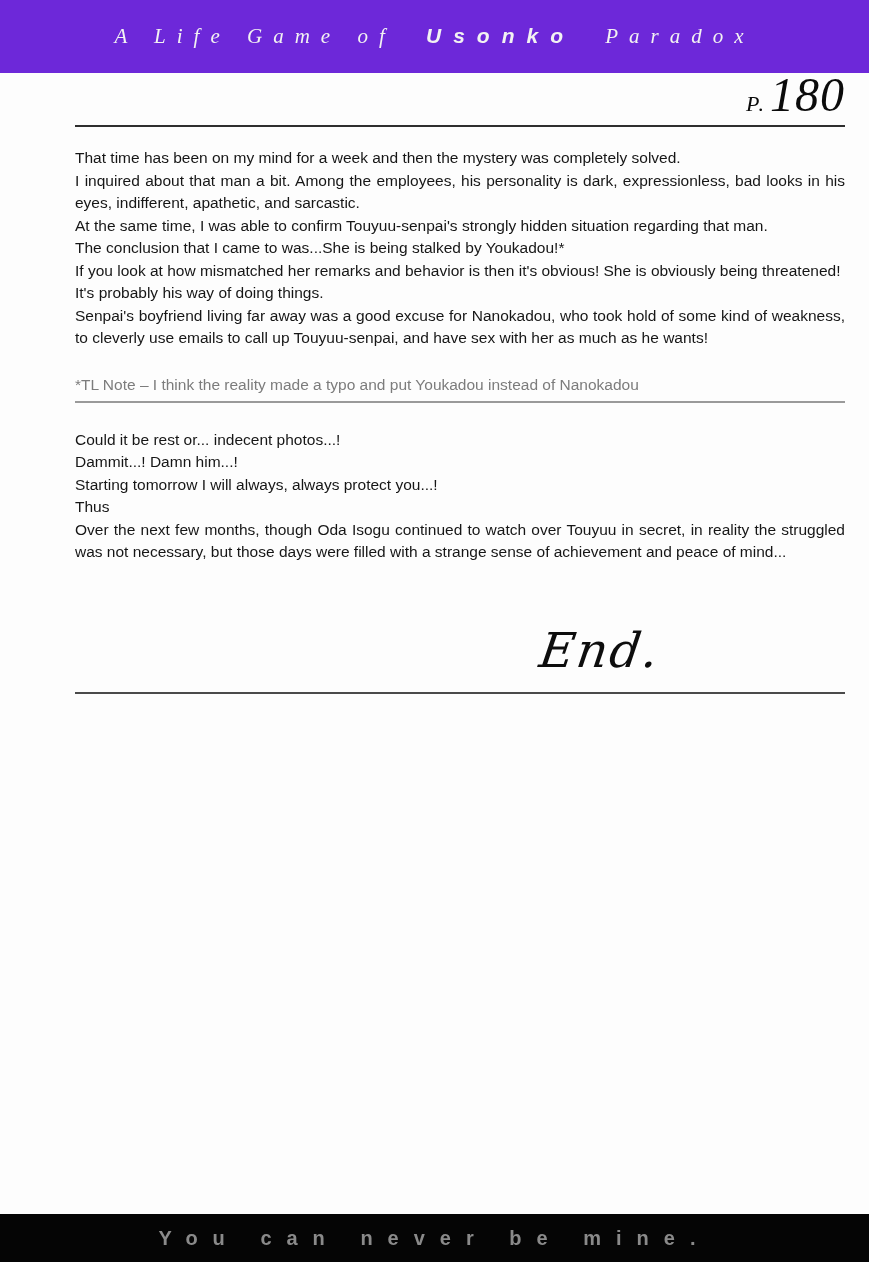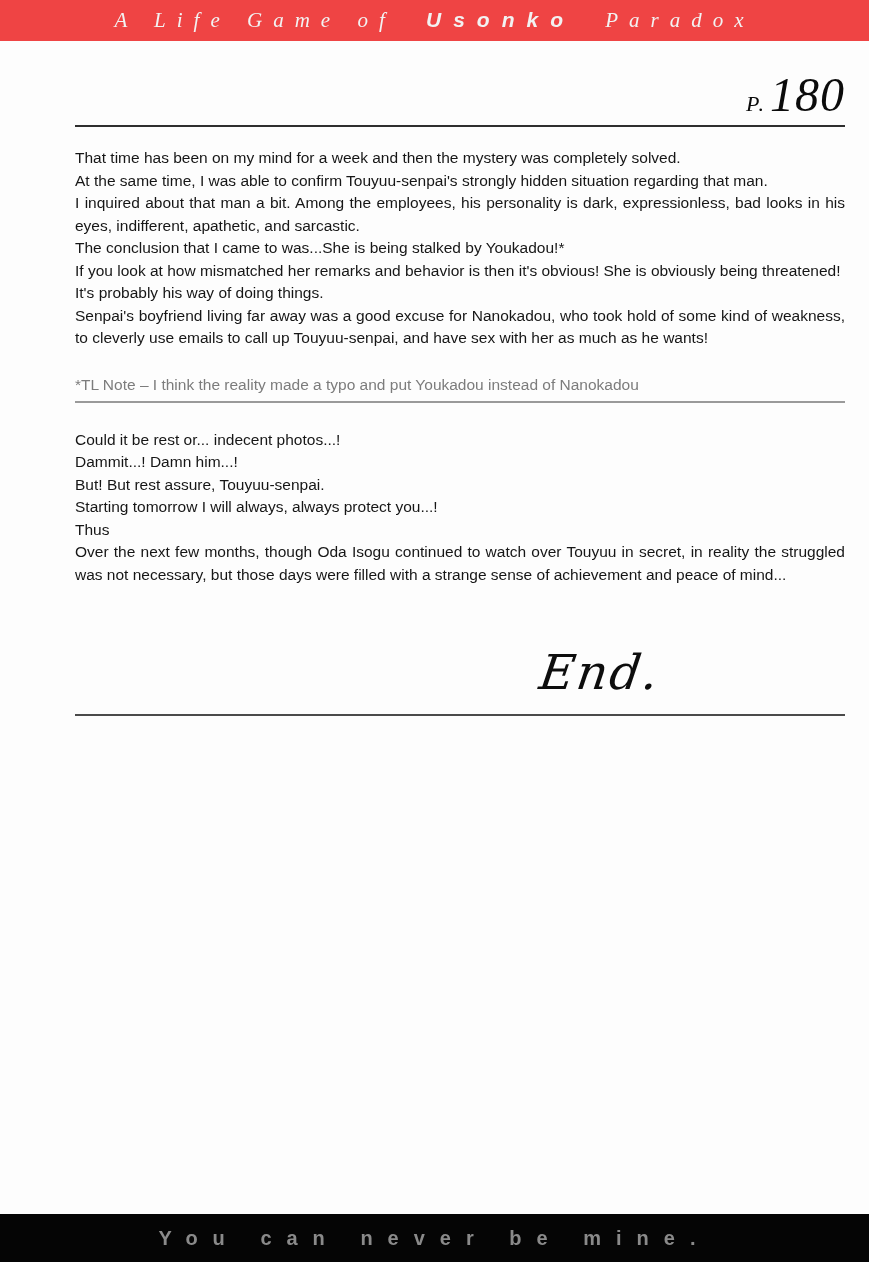--- a/index.html
+++ b/index.html
@@ -8,22 +8,22 @@
     width:869px;height:1262px;
     background:#fdfdfd;
     overflow:hidden;
     font-family:"Liberation Sans",sans-serif;
     color:#1a1a1a;
     box-sizing:border-box;
   }
 
   
   .top-bar{
-    position:absolute;top:0;left:0;right:0;height:41px;
-    background:#ef4444;
+    position:absolute;top:0;left:0;right:0;height:73px;
+    background:#6d28d9;
     display:flex;align-items:center;justify-content:center;
   }
   .series-title{
     color:#f2f2f2;
     font-family:"Liberation Serif",serif;
     font-style:italic;
     font-size:21px;
     letter-spacing:11px;
     white-space:nowrap;
   }
@@ -127,42 +127,41 @@
       <span class="pn-num">180</span>
     </div>
 
     <hr class="rule rule-top">
 
     <div class="paragraphs">
 
         <p class="para">That time has been on my mind for a week and then the mystery was completely solved.</p>
 
 
+        <p class="para">I inquired about that man a bit. Among the employees, his personality is dark, expressionless, bad looks in his eyes, indifferent, apathetic, and sarcastic.</p>
+
         <p class="para">At the same time, I was able to confirm Touyuu-senpai's strongly hidden situation regarding that man.</p>
-
-        <p class="para">I inquired about that man a bit. Among the employees, his personality is dark, expressionless, bad looks in his eyes, indifferent, apathetic, and sarcastic.</p>
 
         <p class="para">The conclusion that I came to was...She is being stalked by Youkadou!*</p>
 
         <p class="para">If you look at how mismatched her remarks and behavior is then it's obvious! She is obviously being threatened!</p>
 
         <p class="para">It's probably his way of doing things.</p>
 
         <p class="para">Senpai's boyfriend living far away was a good excuse for Nanokadou, who took hold of some kind of weakness, to cleverly use emails to call up Touyuu-senpai, and have sex with her as much as he wants!</p>
       </div>
 
     <div class="tl-note">*TL Note – I think the reality made a typo and put Youkadou instead of Nanokadou</div>
 
     <div class="paragraphs second">
 
         <p class="para">Could it be rest or... indecent photos...!</p>
 
         <p class="para">Dammit...! Damn him...!</p>
 
-        <p class="para">But! But rest assure, Touyuu-senpai.</p>
 
         <p class="para">Starting tomorrow I will always, always protect you...!</p>
 
         <p class="para">Thus</p>
 
         <p class="para">Over the next few months, though Oda Isogu continued to watch over Touyuu in secret, in reality the struggled was not necessary, but those days were filled with a strange sense of achievement and peace of mind...</p>
       </div>
 
     <div class="end-mark">End.</div>
 

